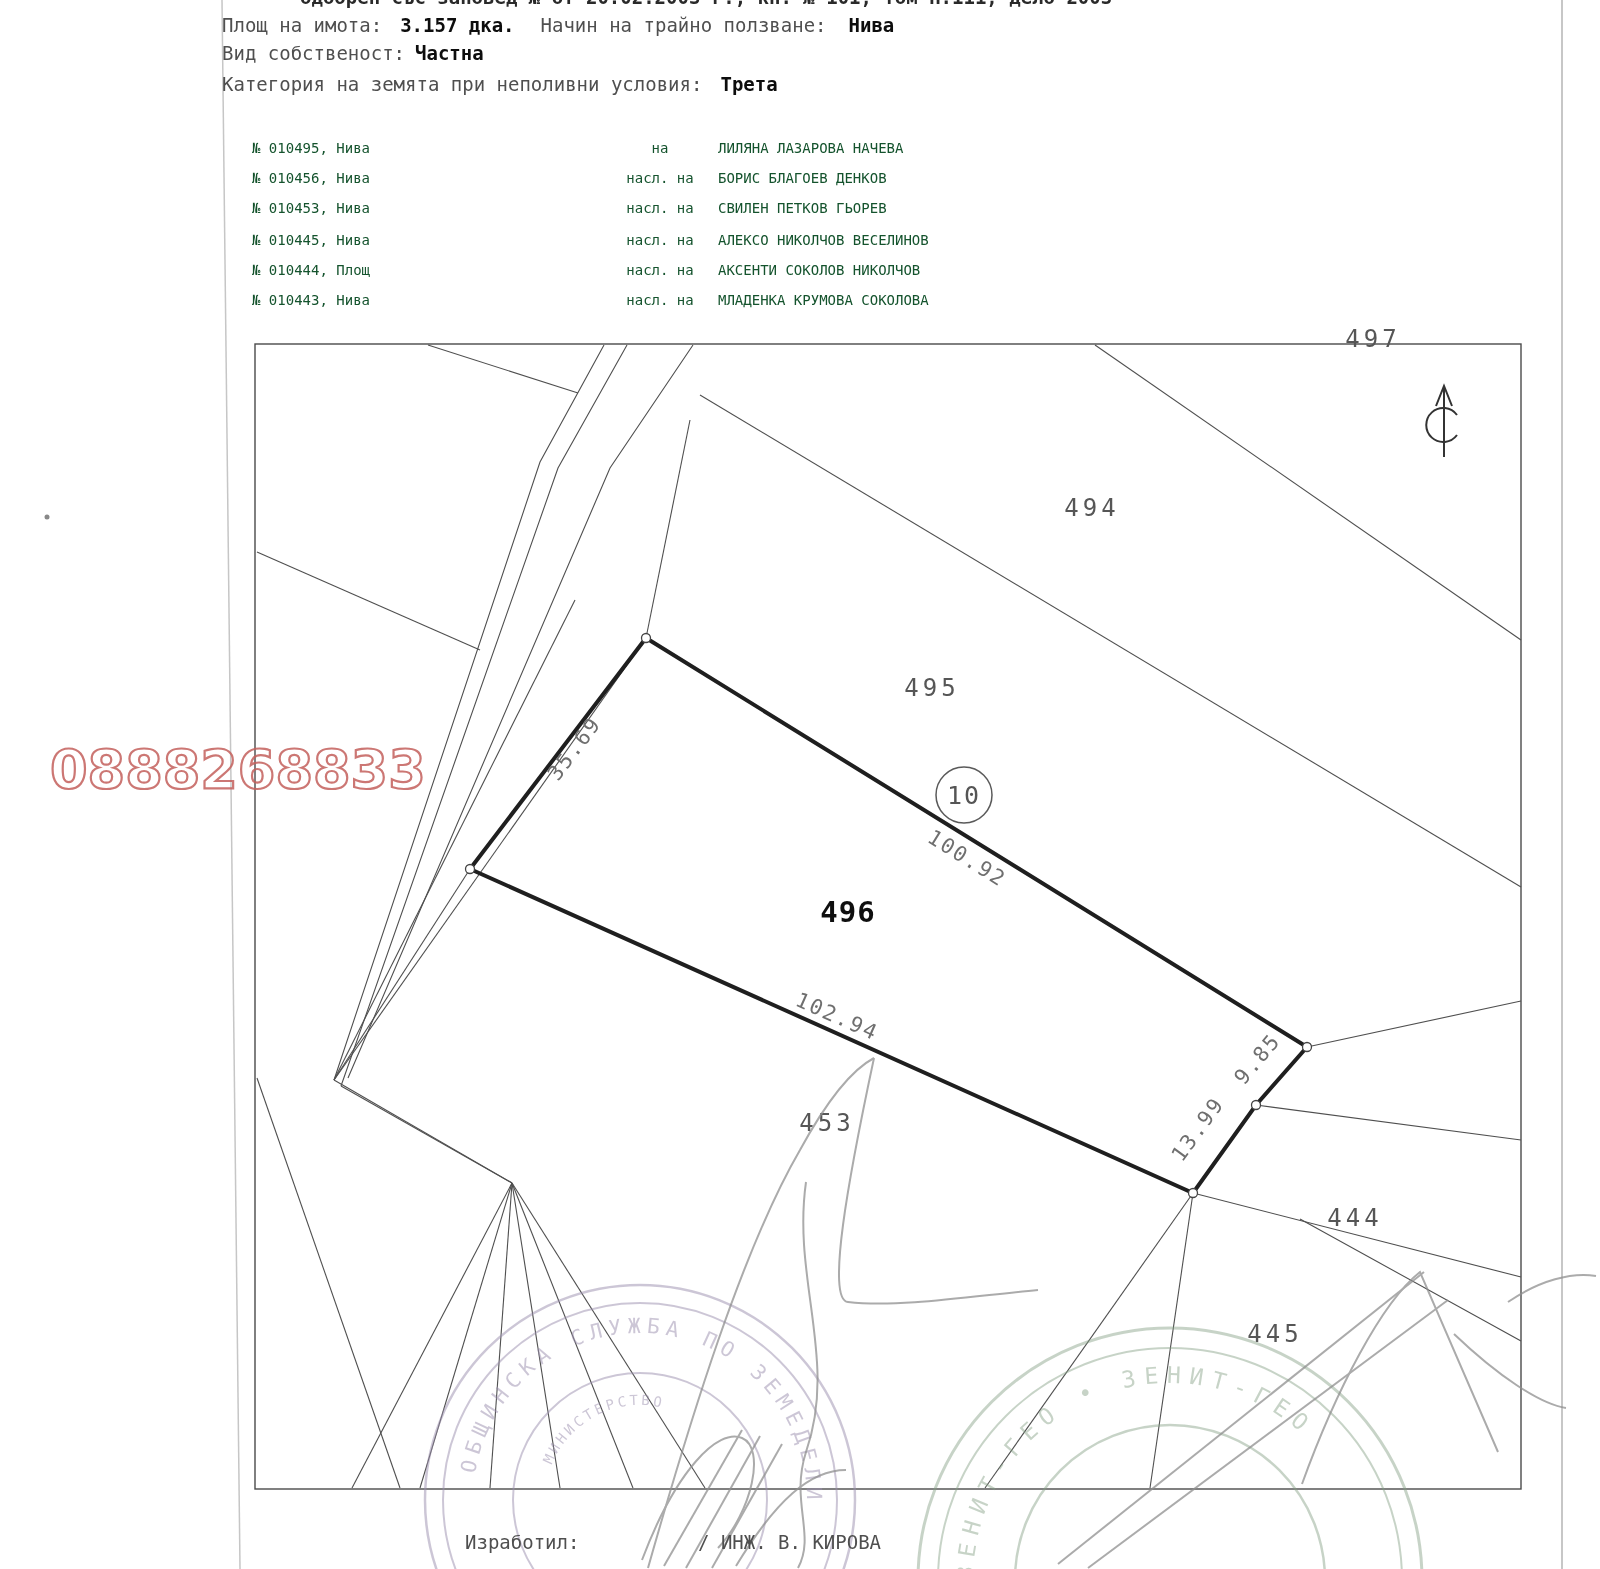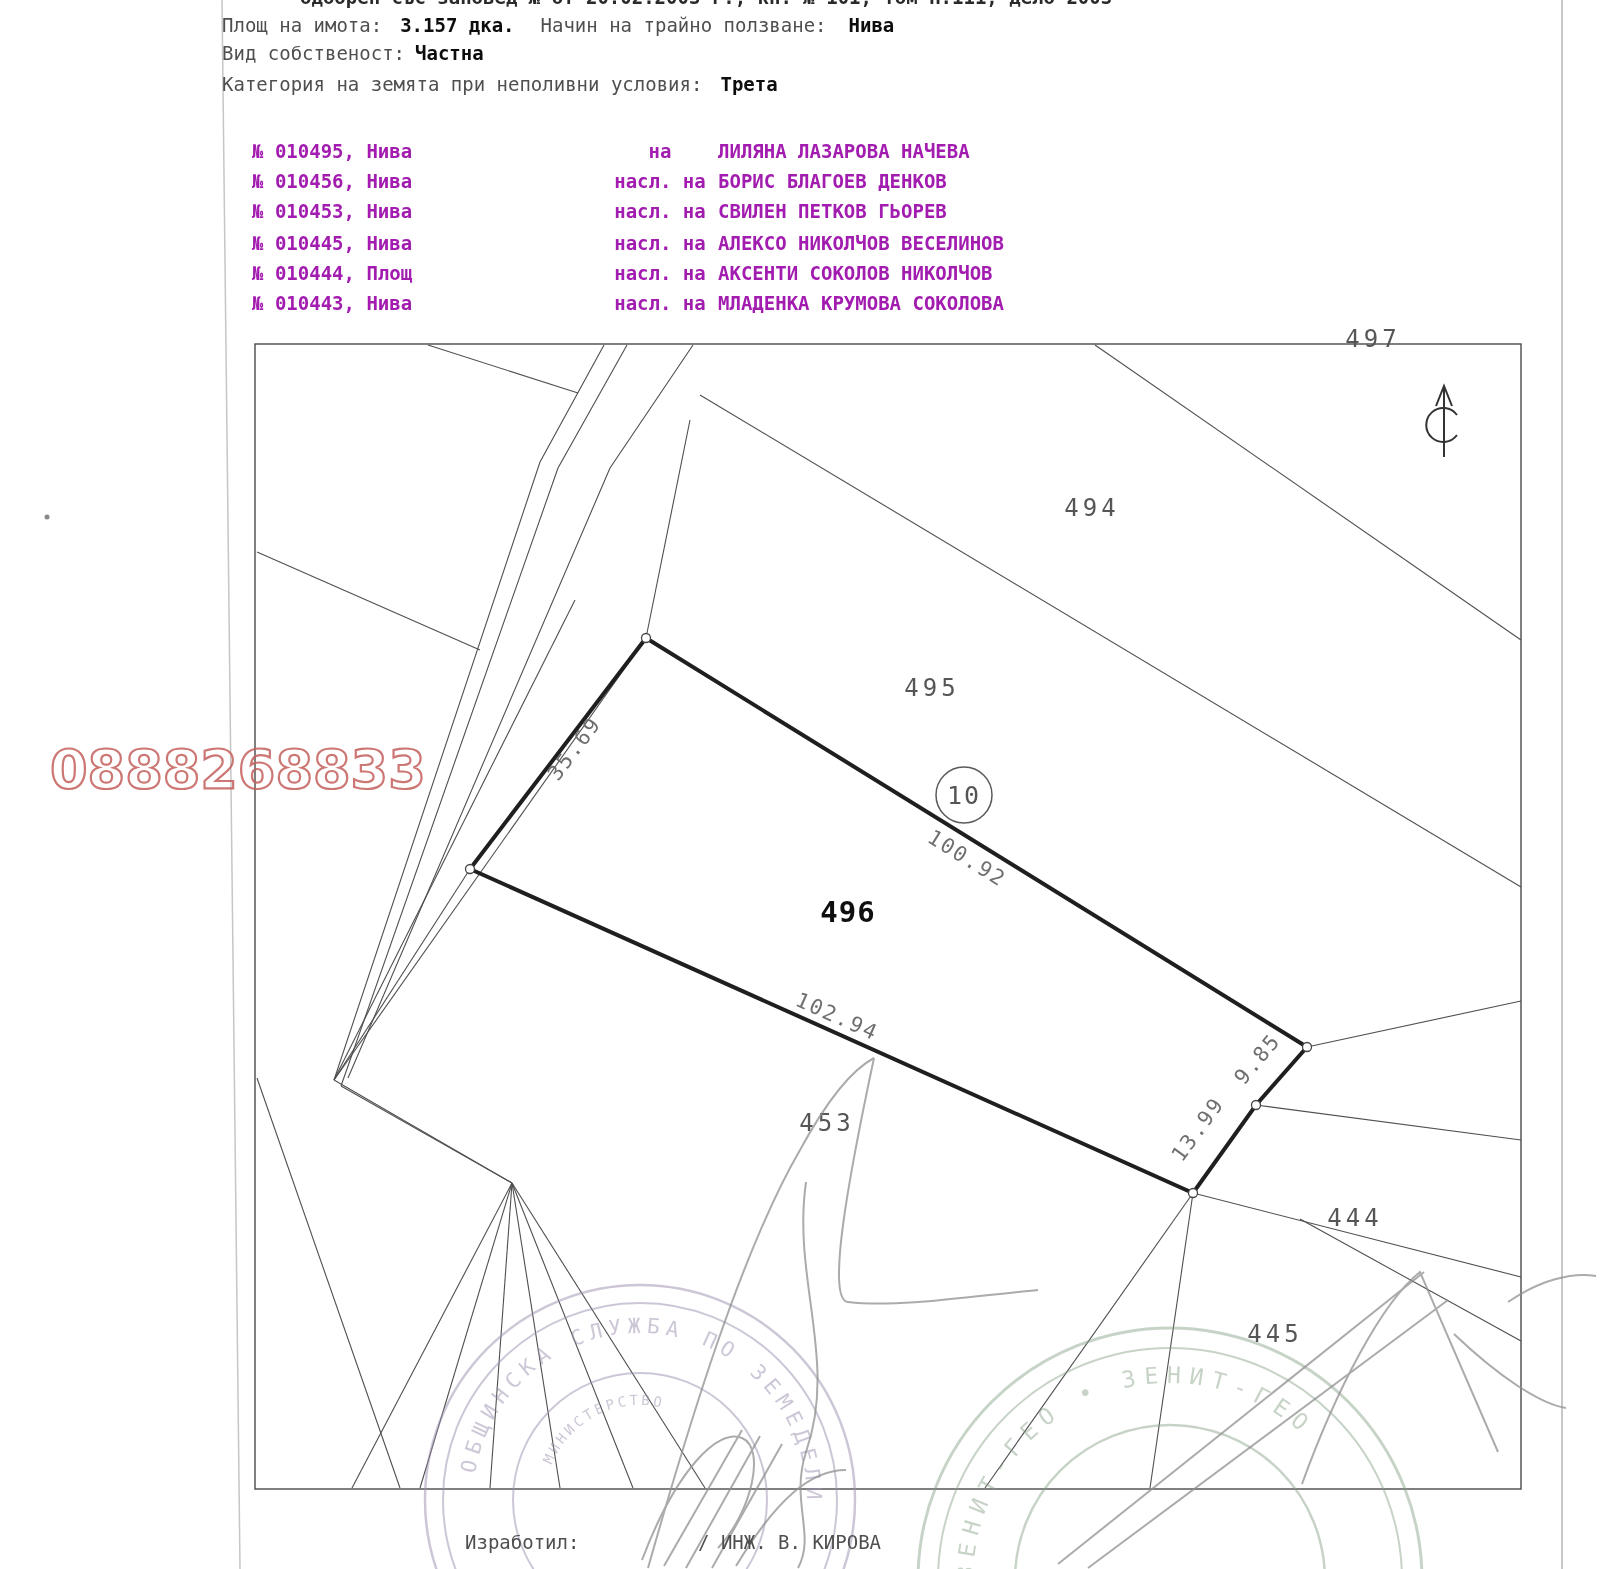--- a/index.html
+++ b/index.html
@@ -5,21 +5,21 @@
   html,body{margin:0;padding:0;background:#ffffff;}
   .page{position:relative;width:1600px;height:1569px;background:#fff;overflow:hidden;
         font-family:"DejaVu Sans Mono",monospace;}
   .map-svg{position:absolute;left:0;top:0;width:1600px;height:1569px;}
   .textlayer{position:absolute;left:0;top:0;width:1600px;height:1569px;}
   .trow{position:absolute;left:222px;white-space:nowrap;font-size:19px;line-height:22px;color:#4f4f4f;}
   .lbl{color:#4f4f4f;font-weight:400;}
   .val{color:#0d0d0d;font-weight:700;}
   .clipped{position:absolute;left:300px;top:0;width:1160px;height:9px;overflow:hidden;}
   .clipped span{position:absolute;left:0;top:-14px;font-size:19px;font-weight:700;color:#2a2a2a;white-space:nowrap;}
-  .nrow{position:absolute;left:222px;width:900px;height:24px;font-size:19px;color:#a21caf;white-space:nowrap;font-weight:bold;}
+  .nrow{position:absolute;left:222px;width:900px;height:24px;font-size:14px;color:#14532d;white-space:nowrap;}
   .nid{position:absolute;left:30px;}
   .nrel{position:absolute;left:377px;width:122px;text-align:center;}
   .nowner{position:absolute;left:496px;}
   .watermark{position:absolute;left:50px;top:745px;font-family:"DejaVu Sans",sans-serif;
              font-size:54px;line-height:50px;font-weight:700;color:transparent;
              -webkit-text-stroke:2.2px #c4605c;letter-spacing:0px;opacity:.85;}
   .footer-row{position:absolute;font-size:19px;color:#4f4f4f;white-space:nowrap;}
   svg text{font-family:"DejaVu Sans Mono",monospace;}
   .parcel-num{font-size:24px;fill:#565656;letter-spacing:4px;}
   .parcel-num-bold{font-size:29px;fill:#0f0f0f;font-weight:700;letter-spacing:1px;}

